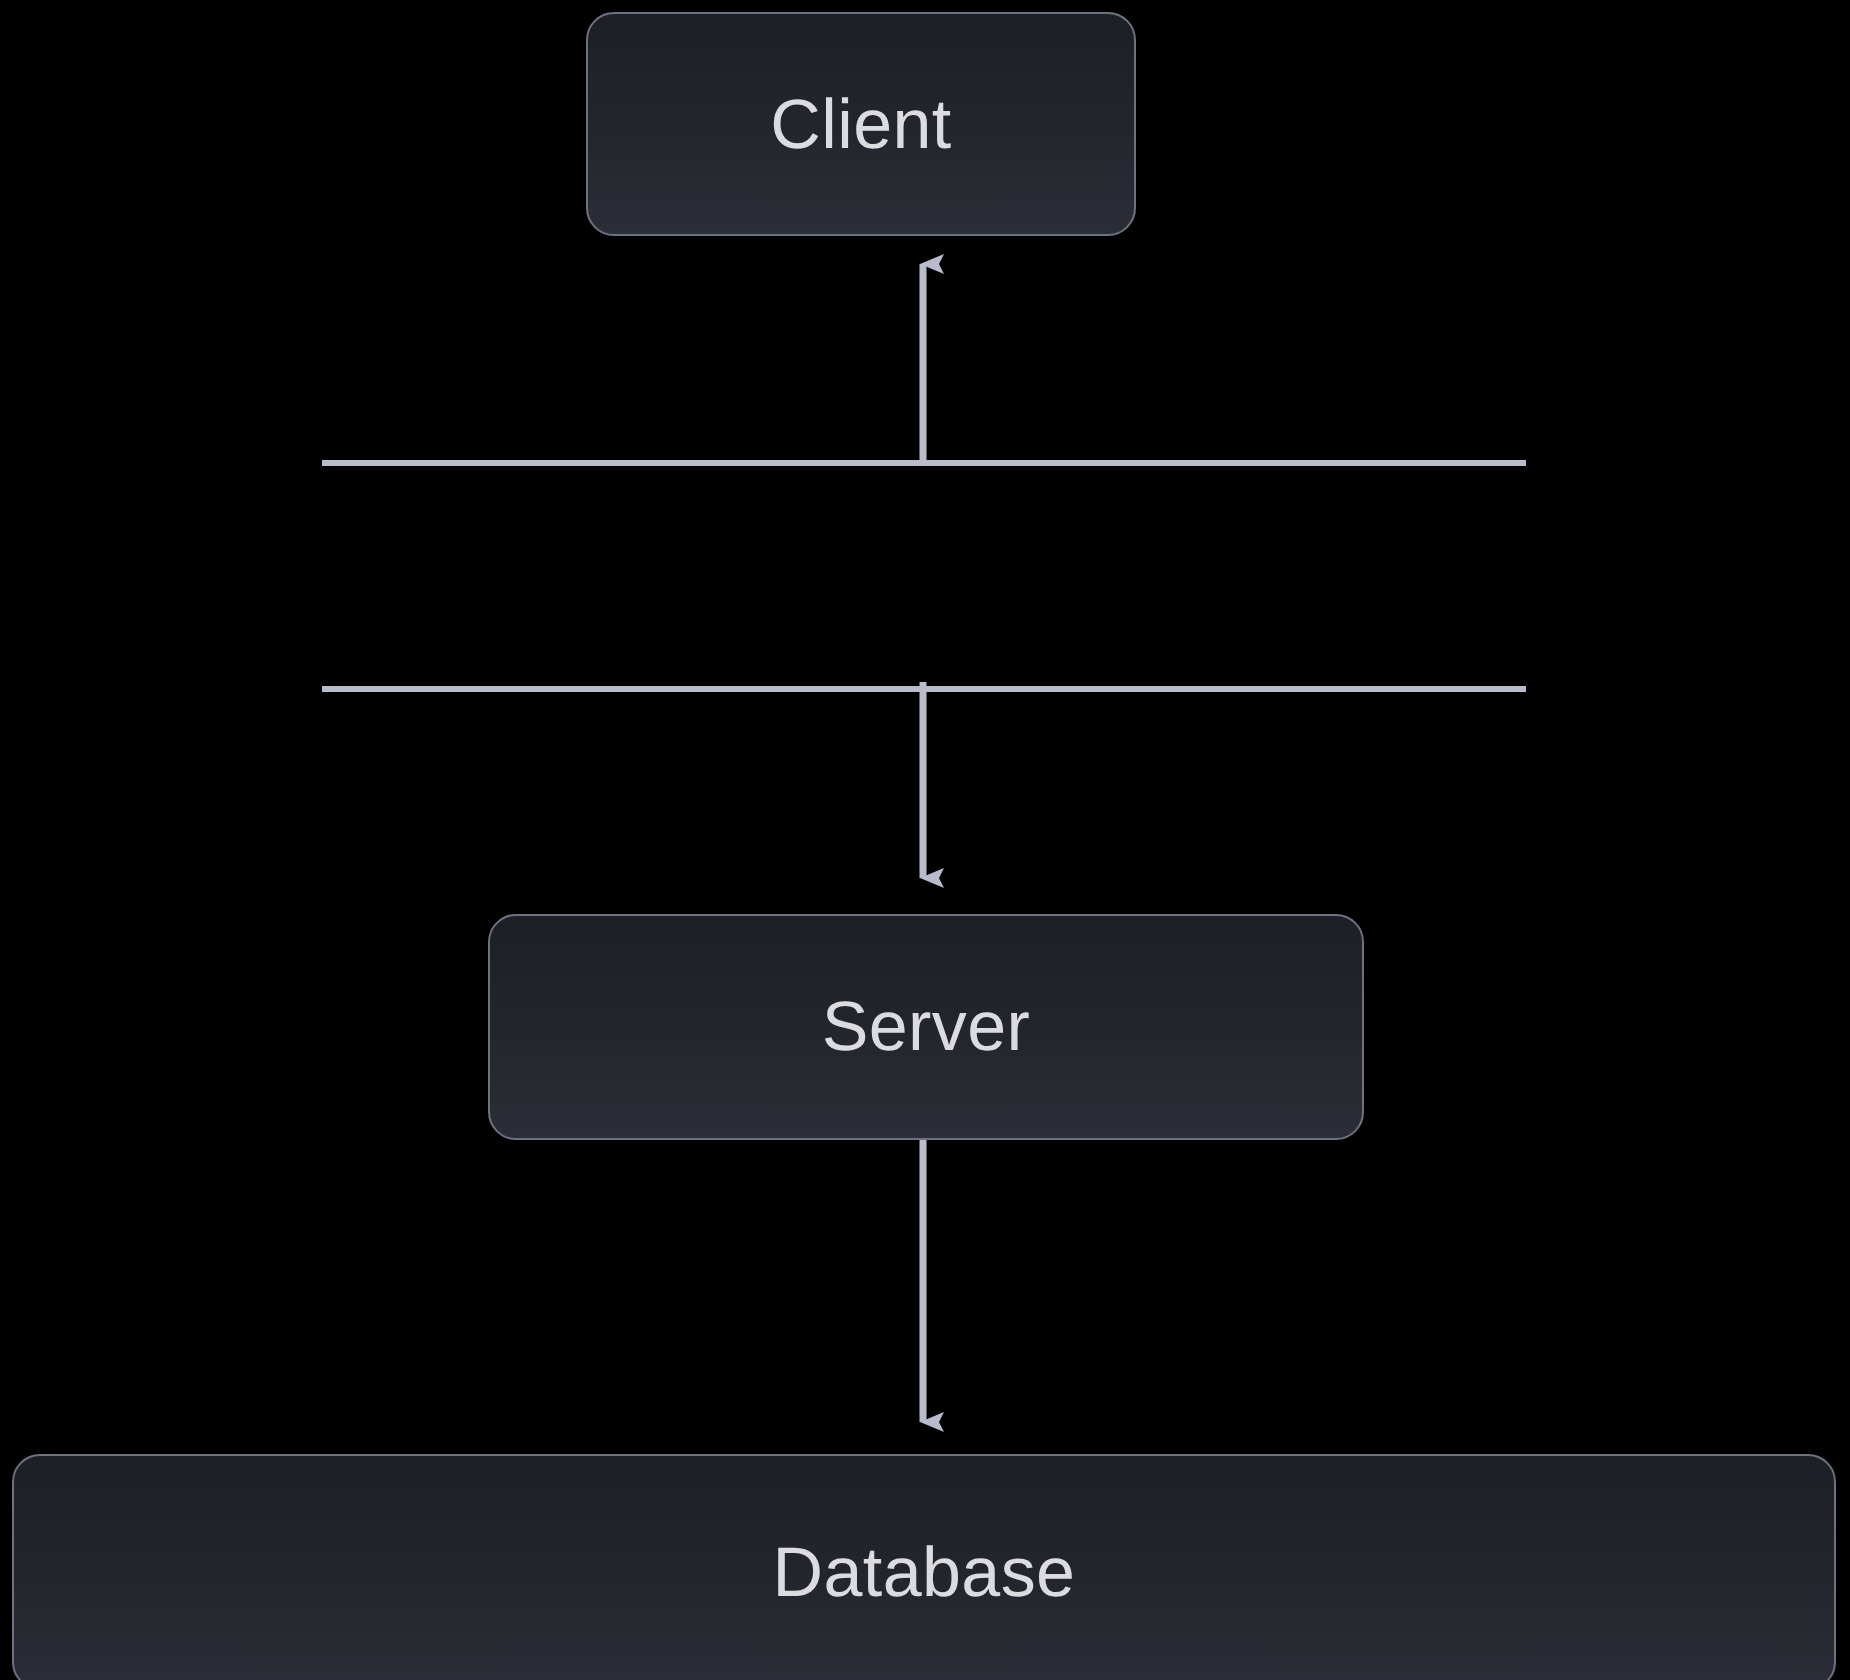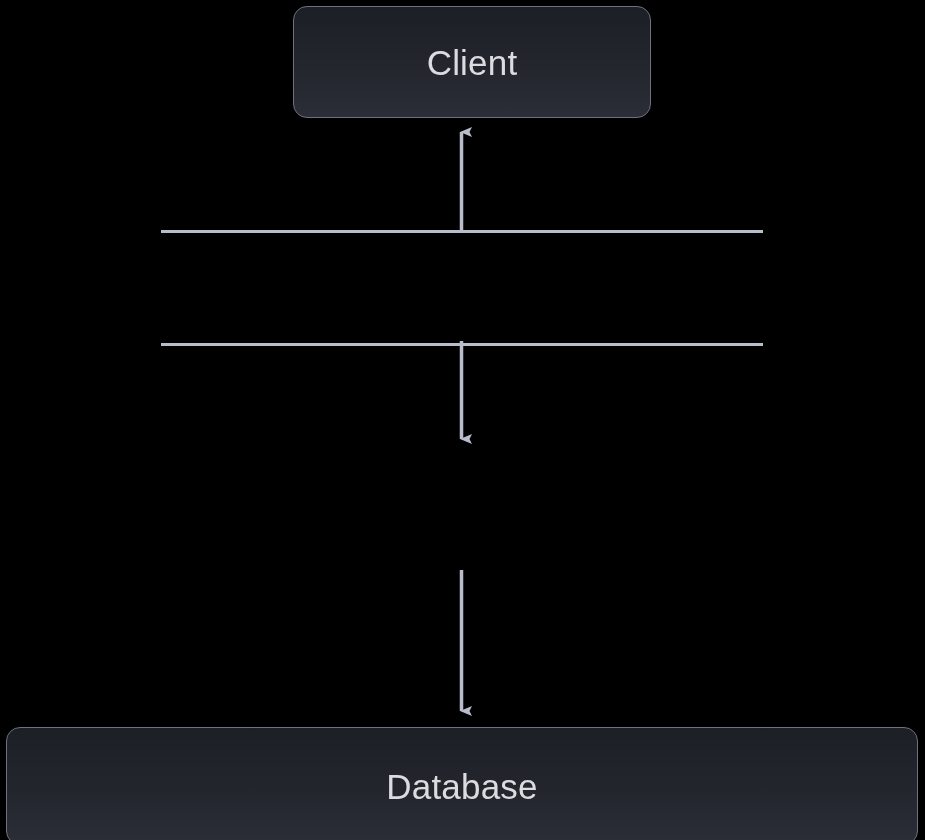--- a/index.html
+++ b/index.html
@@ -38,21 +38,21 @@
     font-size: 35px;
     font-weight: 400;
     letter-spacing: 0.2px;
     line-height: 1;
     white-space: nowrap;
   }
 
   #node-client {
     left: 293px;
     top: 6px;
-    width: 358px;
+    width: 275px;
     height: 112px;
   }
   #node-server {
     left: 244px;
     top: 457px;
     width: 438px;
     height: 113px;
   }
   #node-database {
     left: 6px;
@@ -124,18 +124,21 @@
 
   <div class="band-rule" id="band-rule-top"></div>
 
 
   <div class="band-rule" id="band-rule-bottom"></div>
 
   <div class="node" id="node-client">
     <span class="node-label">Client</span>
   </div>
 
+  <div class="node" id="node-server">
+    <span class="node-label">Server</span>
+  </div>
 
   <div class="node" id="node-database">
     <span class="node-label">Database</span>
   </div>
 
 </div>
 
 </body></html>

